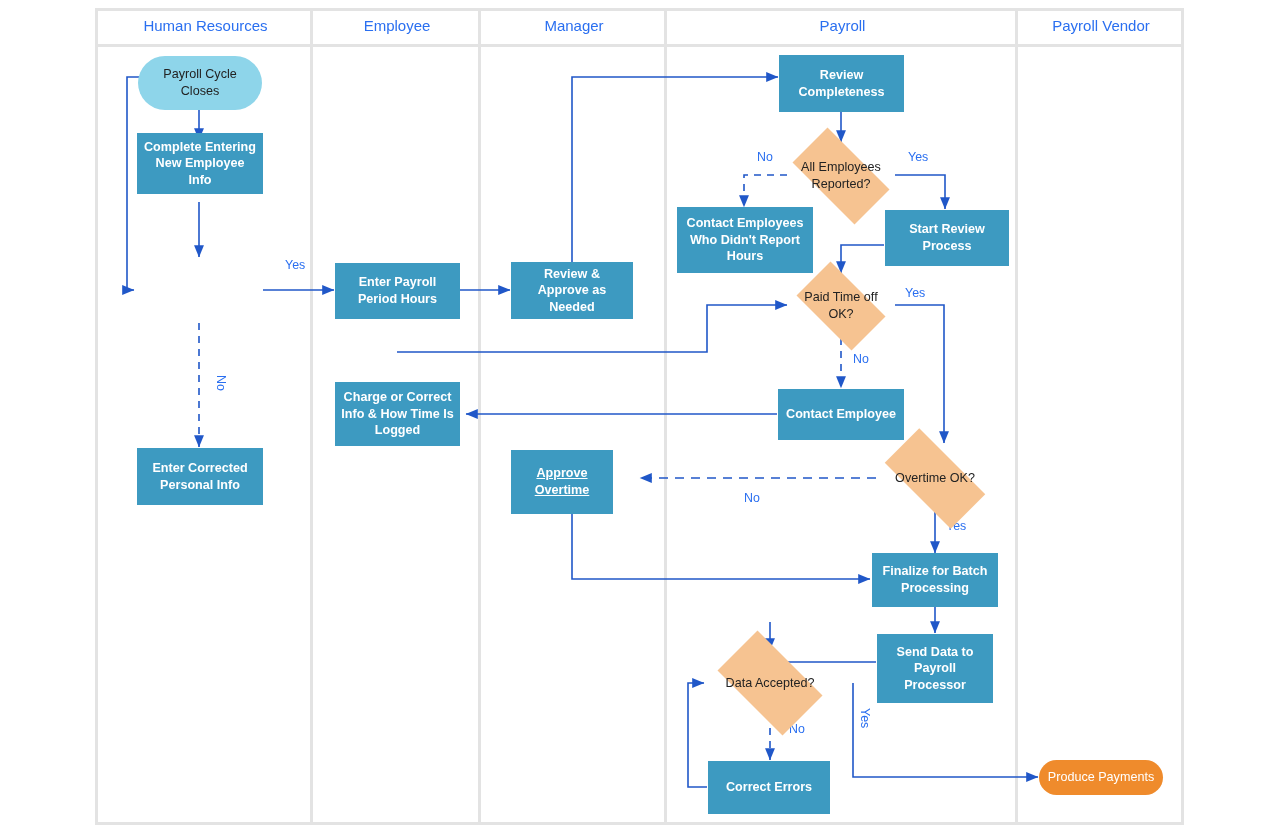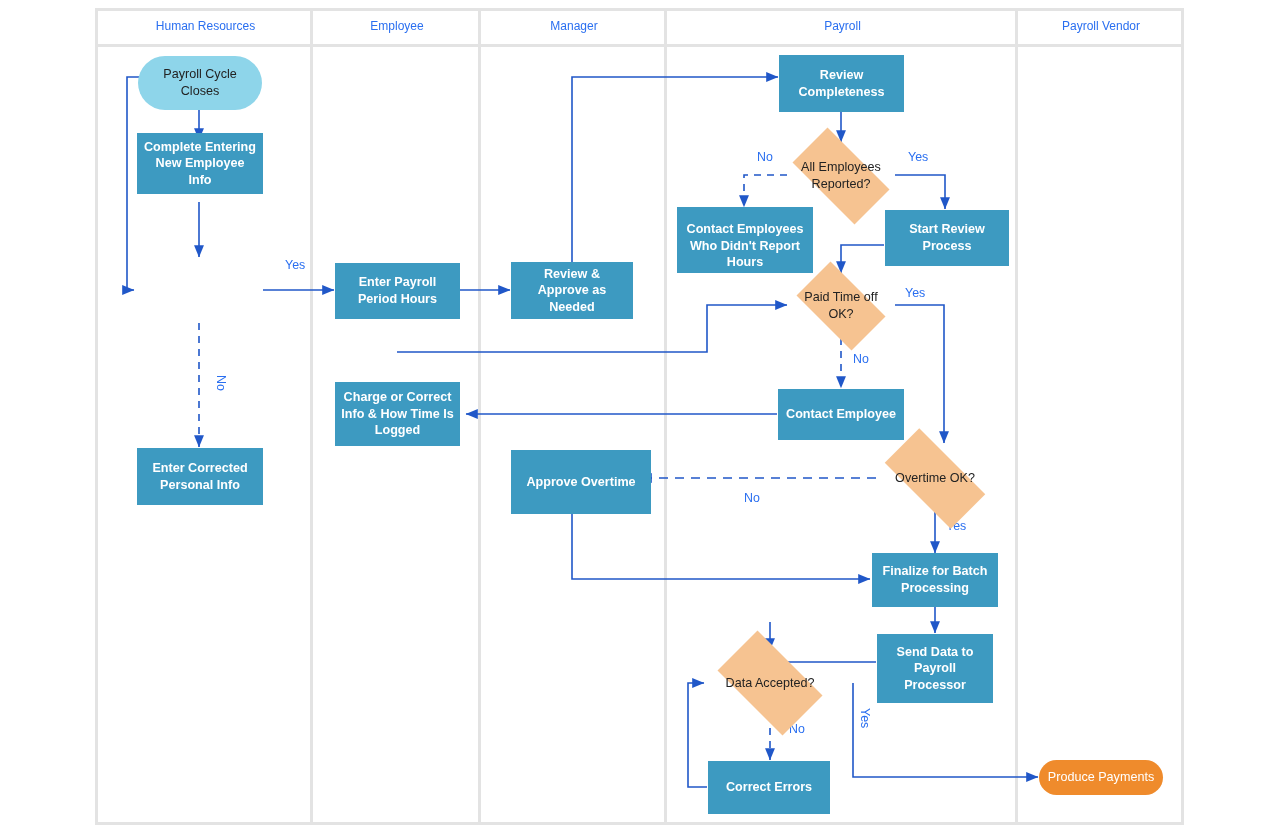--- a/index.html
+++ b/index.html
@@ -45,21 +45,21 @@
     height: 3px;
     background: #e3e3e3;
   }
   .lane-title {
     position: absolute;
     top: 14px;
     height: 24px;
     line-height: 24px;
     text-align: center;
     color: #2a6ff0;
-    font-size: 12px;
+    font-size: 15px;
     font-family: "Liberation Sans", sans-serif;
     white-space: nowrap;
     pointer-events: none;
   }
 
   
   .node {
     position: absolute;
     box-sizing: border-box;
     display: flex;
@@ -232,34 +232,34 @@
   </div>
 
   <div class="node process" style="left:335px; top:382px; width:125px; height:64px; z-index:7;">
     <span class="node-label">Charge or Correct Info &amp; How Time Is Logged</span>
   </div>
 
   <div class="node process" style="left:511px; top:262px; width:122px; height:57px; z-index:7;">
     <span class="node-label">Review &amp; Approve as Needed</span>
   </div>
 
-  <div class="node process" style="left:511px; top:450px; width:140px; height:64px; z-index:7;">
+  <div class="node process" style="left:511px; top:450px; width:102px; height:64px; z-index:7;text-decoration:underline;">
     <span class="node-label">Approve Overtime</span>
   </div>
 
   <div class="node process" style="left:779px; top:55px; width:125px; height:57px; z-index:7;">
     <span class="node-label">Review Completeness</span>
   </div>
 
   <div class="node decision" style="left:779px; top:141px; width:124px; height:70px; z-index:7;">
     <span class="decision-shape"></span>
     <span class="node-label">All Employees Reported?</span>
   </div>
 
-  <div class="node process" style="left:677px; top:207px; width:136px; height:66px; z-index:7;align-items:flex-end;">
+  <div class="node process" style="left:677px; top:207px; width:136px; height:66px; z-index:7;">
     <span class="node-label">Contact Employees Who Didn't Report Hours</span>
   </div>
 
   <div class="node process" style="left:885px; top:210px; width:124px; height:56px; z-index:7;">
     <span class="node-label">Start Review Process</span>
   </div>
 
   <div class="node decision" style="left:786px; top:272px; width:110px; height:68px; z-index:7;">
     <span class="decision-shape"></span>
     <span class="node-label">Paid Time off OK?</span>

